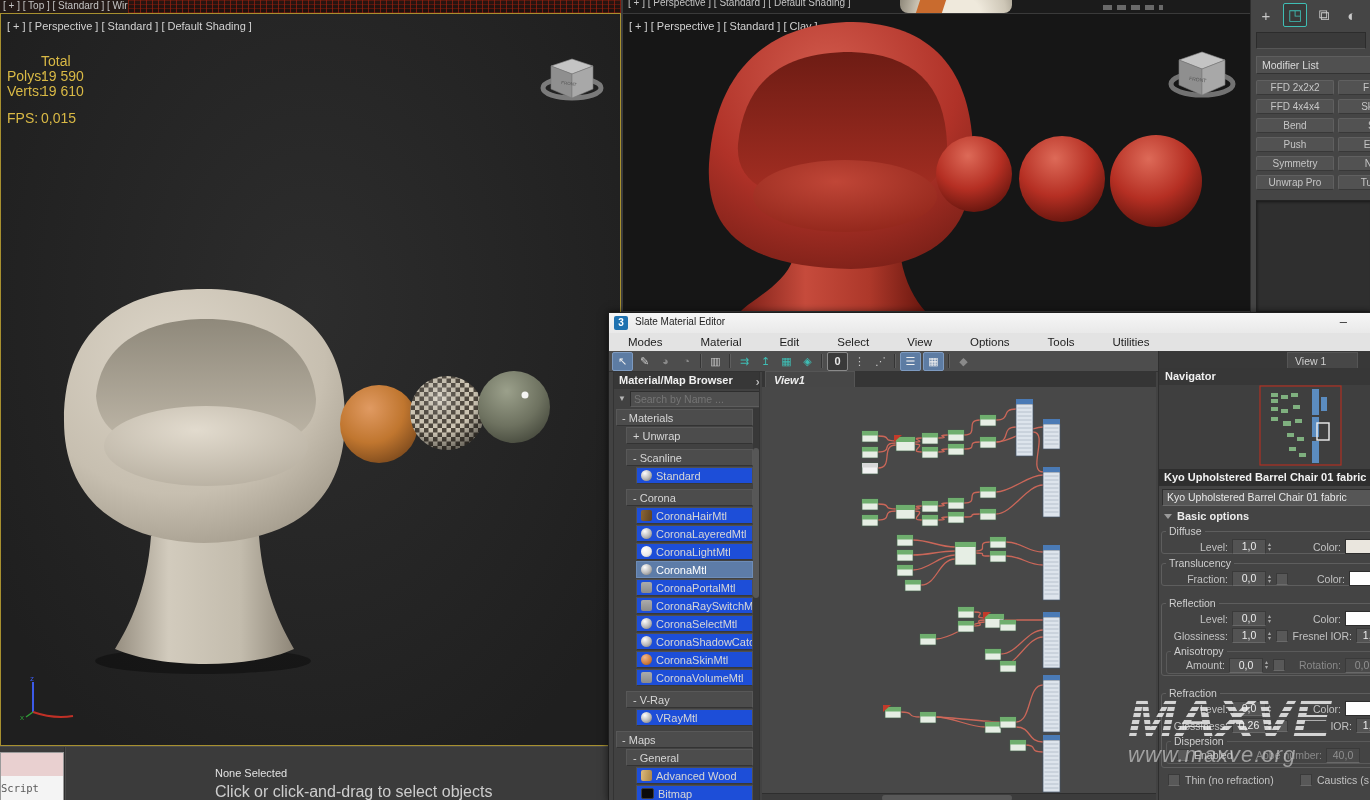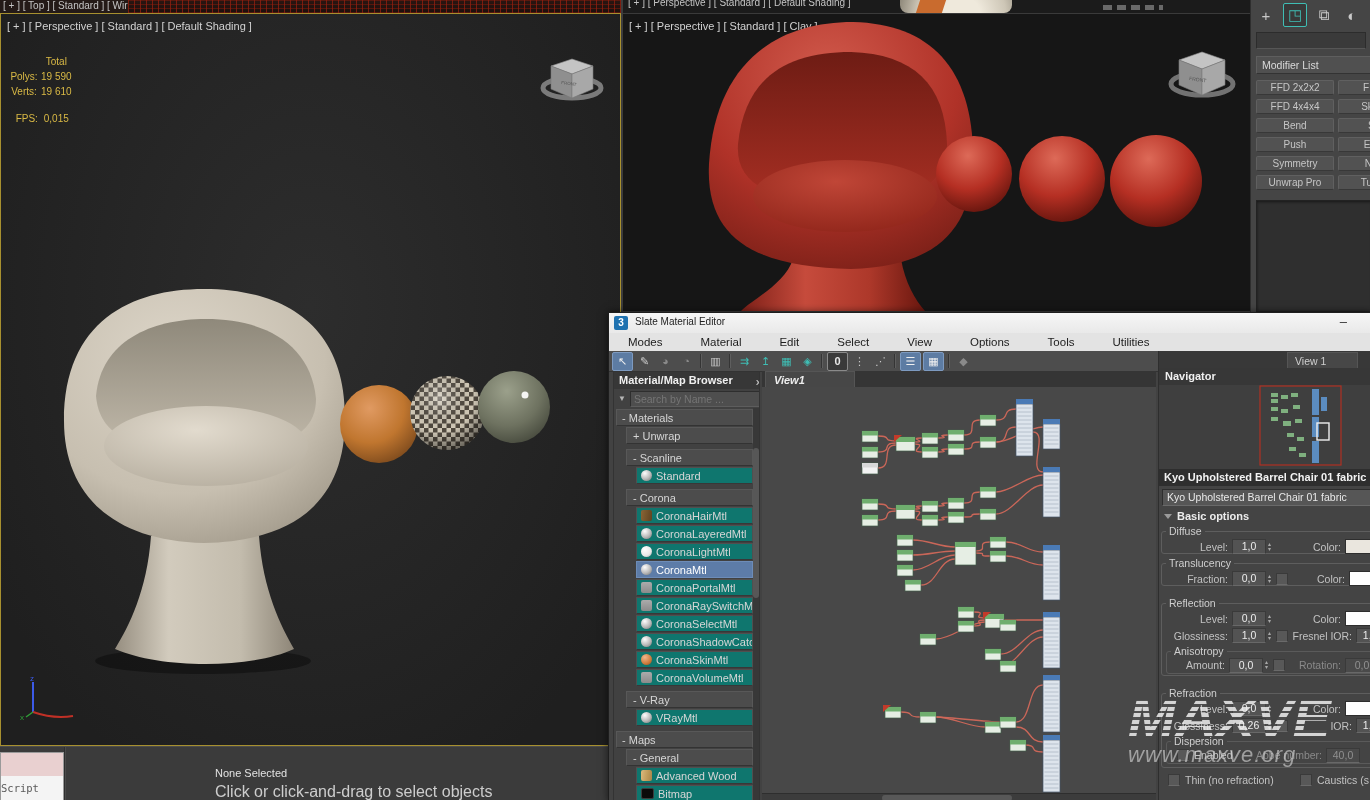--- a/index.html
+++ b/index.html
@@ -20,21 +20,21 @@
      background:radial-gradient(circle at 55% 120%, #efe9dc 30%, #cdc6b6 70%, #8e887a);}
   #sliverR .chair-frag-orange{left:295px;top:0;width:26px;height:13px;background:#c96b2e;transform:skewX(-18deg);}
   #sliverR .cube-frag{left:480px;top:5px;width:60px;height:5px;
      background:repeating-linear-gradient(90deg,#8a8a8a 0 9px,transparent 9px 14px);opacity:.7;}
 
   
   #vpL{left:0;top:13px;width:619px;height:731px;border:1px solid #a7902f;
      background:radial-gradient(ellipse at 50% 40%, #2d2d2d, #1f1f1f 85%);overflow:hidden;}
   #vpR{left:623px;top:13px;width:627px;height:297px;background:#161616;border-top:1px solid #3a3a3a;overflow:hidden;}
   .vp-label{color:#d2d2d2;font-size:11px;white-space:nowrap;}
-  #stats{left:6px;top:40px;font-size:10px;color:#d9b945;line-height:15px;text-align:center;}
+  #stats{left:6px;top:40px;font-size:14px;color:#d9b945;line-height:15px;}
   #stats .srow span.l{display:inline-block;width:34px;}
   #stats .gap{height:12px;}
 
   
   #cpanel{left:1250px;top:0;width:120px;height:312px;background:#454545;border-left:1px solid #2e2e2e;}
   #cp-tabs{left:4px;top:2px;height:26px;display:flex;gap:6px;align-items:center;}
   .cp-tab{width:22px;height:22px;display:flex;align-items:center;justify-content:center;
      color:#c9c9c9;font-size:15px;border-radius:2px;}
   .cp-tab.active{color:#3fbdb4;border:1px solid #3fbdb4;background:#393939;}
   #cp-name{left:5px;top:32px;width:108px;height:15px;background:#3a3a3a;border:1px solid #2c2c2c;border-bottom-color:#565656;}
@@ -70,21 +70,21 @@
      color:#f0f0f0;font-weight:bold;font-size:11px;line-height:17px;padding-left:5px;}
   #browser-close{right:3px;top:2px;color:#bbb;font-size:9px;}
   #browser-search{left:0;top:17px;width:145px;height:19px;display:flex;align-items:center;background:#414141;}
   #browser-search .dd{color:#b5b5b5;font-size:8px;padding:0 4px;}
   #browser-search input{flex:1;height:14px;background:#4e4e4e;border:1px solid #2e2e2e;border-bottom-color:#5d5d5d;
      color:#c9c9c9;font-size:10.5px;padding:0 3px;outline:none;font-family:"Liberation Sans",sans-serif;}
   #browser-list{left:0;top:36px;width:139px;}
   .brow{height:15px;margin-top:1px;font-size:11px;color:#d6d6d6;display:flex;align-items:center;white-space:nowrap;overflow:hidden;}
   .brow.root{background:#4c4c4c;border:1px solid #585858;border-bottom-color:#333;padding-left:5px;margin-left:2px;}
   .brow.group{background:#4c4c4c;border:1px solid #585858;border-bottom-color:#333;padding-left:6px;margin-left:12px;}
-  .brow.item{background:#0f766e;border:1px solid #505050;border-bottom-color:#383838;padding-left:4px;margin-left:22px;}
+  .brow.item{background:#1d4ed8;border:1px solid #505050;border-bottom-color:#383838;padding-left:4px;margin-left:22px;}
   .brow.gap{margin-top:5px;}
   .brow.sel{background:#5d7ca8;border-color:#6d8cb8;color:#fff;}
   .bicon{width:11px;height:11px;border-radius:2px;margin-right:4px;flex:0 0 11px;}
   .bicon.sphere{border-radius:50%;background:radial-gradient(circle at 35% 30%, #fdfdfd, #b9b9b9 55%, #6e6e6e);}
   .bicon.white{border-radius:50%;background:radial-gradient(circle at 35% 30%, #ffffff, #e8e8e8 60%, #9d9d9d);}
   .bicon.orange{border-radius:50%;background:radial-gradient(circle at 35% 30%, #f2b78c, #cd7b3c 60%, #8a4a1c);}
   .bicon.hair{background:linear-gradient(100deg,#8a6535,#5e4220);}
   .bicon.flat{background:linear-gradient(#ababab,#8b8b8b);}
   .bicon.wood{background:linear-gradient(100deg,#dcba7e,#bf9a58 60%,#a8834a);}
   .bicon.black{background:#0b0b0b;border:1px solid #3c3c3c;width:9px;height:9px;}

